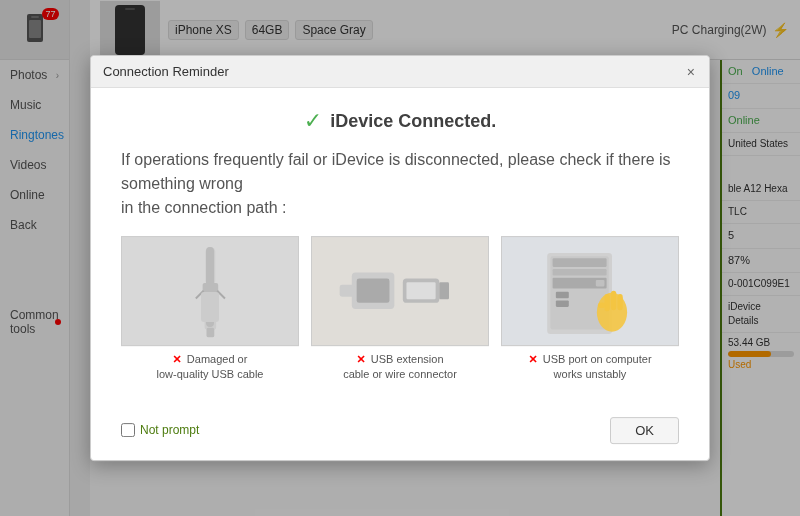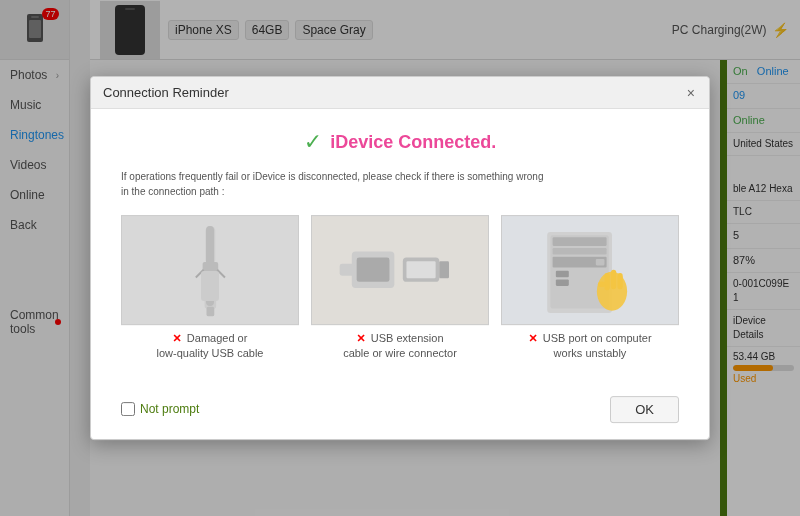--- a/index.html
+++ b/index.html
@@ -140,21 +140,21 @@
     }
 
     
     .right-panel {
       position: absolute;
       right: 0;
       top: 60px;
       width: 80px;
       height: 456px;
       background: #fff;
-      border-left: 7px solid #4d7c0f;
+      border-left: 2px solid #4d7c0f;
       font-size: 11px;
       color: #333;
       overflow: hidden;
     }
     .right-panel-row {
       padding: 4px 6px;
       border-bottom: 1px solid #f0f0f0;
       line-height: 1.4;
     }
     .right-panel-row .value { color: #2196F3; font-size: 11px; }
@@ -248,24 +248,24 @@
       gap: 8px;
       margin-bottom: 14px;
     }
     .check-icon {
       color: #4CAF50;
       font-size: 22px;
     }
     .connected-text {
       font-size: 18px;
       font-weight: bold;
-      color: #ec4899;
+      color: #404040;
     }
     .modal-desc {
-      font-size: 10px;
+      font-size: 16px;
       color: #555;
       margin-bottom: 16px;
       line-height: 1.5;
     }
     .images-row {
       display: flex;
       gap: 12px;
       margin-bottom: 14px;
     }
     .img-block {

